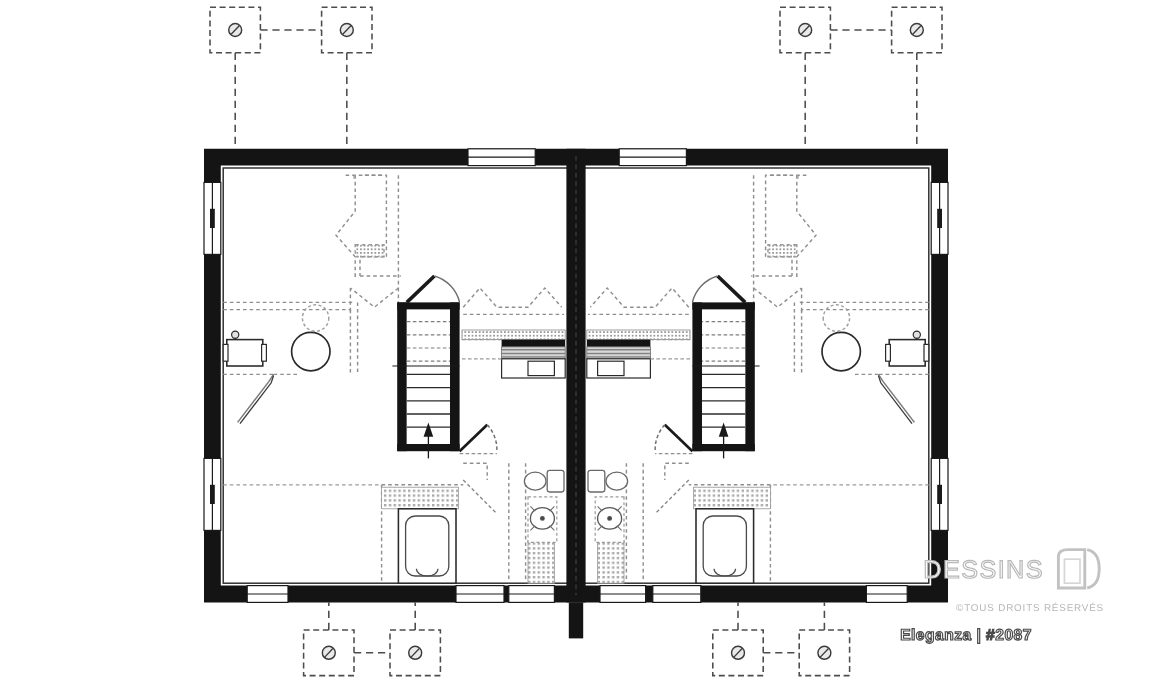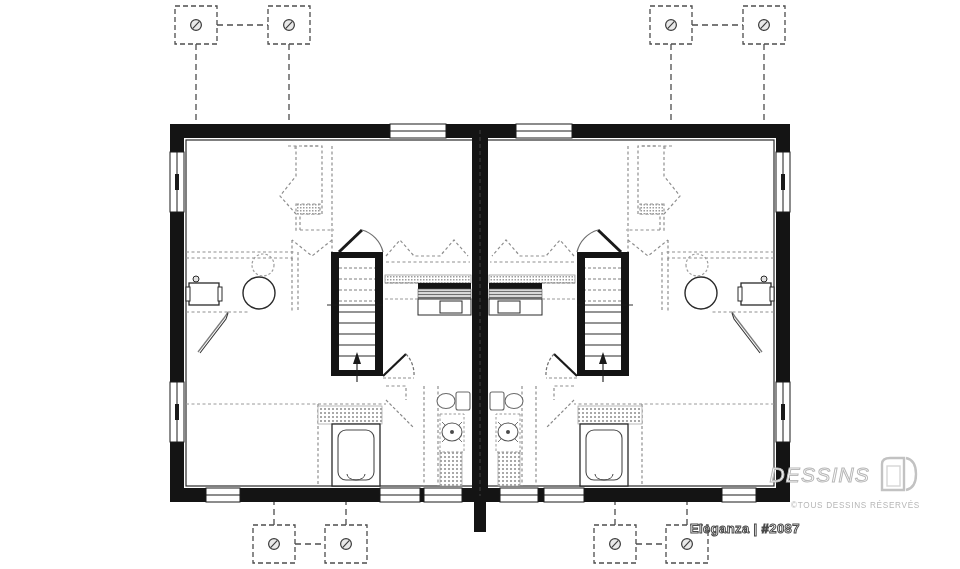--- a/index.html
+++ b/index.html
@@ -20,21 +20,21 @@
     position:absolute;
     right:40px; top:452px;
     width:190px;
     text-align:right;
     user-select:none;
   }
   .brand-row{
     display:flex;align-items:center;justify-content:flex-end;gap:6px;
   }
   .brand-words{
-    display:flex;flex-direction:column;align-items:center;line-height:0.92;font-style:italic;
+    display:flex;flex-direction:column;align-items:center;line-height:0.92;
   }
   .brand-line1{
     font-size:21px;letter-spacing:1.2px;color:#ffffff;
     -webkit-text-stroke:1px #b9b9b9;
     text-shadow:0 0 0 #b9b9b9;
     font-weight:400;
   }
   .brand-line2{
     font-size:21px;letter-spacing:1.0px;color:#ffffff;
     -webkit-text-stroke:1px #b9b9b9;
@@ -43,21 +43,21 @@
   .brand-door{flex:0 0 auto;}
   .brand-rights{
     margin-top:3px;
     font-size:8.2px;letter-spacing:0.7px;color:#b6b6b6;
     text-align:right;
   }
   .plan-title{
     position:absolute;
     right:40px; top:521px;
     width:230px;
-    text-align:left;
+    text-align:center;
     font-size:13px;
     letter-spacing:0.4px;
     color:#ffffff;
     -webkit-text-stroke:1px #4a4a4a;
     font-weight:700;
     white-space:nowrap;
   }
 </style>
 </head>
 <body>
@@ -478,18 +478,18 @@
         <span class="brand-line1">DESSINS</span>
       </div>
       <span class="brand-door">
         <svg width="44" height="42" viewBox="0 0 44 42" xmlns="http://www.w3.org/2000/svg">
           <path d="M6 38 L6 12 Q6 6 14 6 L28 6 L28 38 Z" fill="none" stroke="#c2c2c2" stroke-width="2.4"></path>
           <path d="M30 6 Q40 8 40 22 Q40 36 30 38" fill="none" stroke="#c2c2c2" stroke-width="2.4"></path>
           <rect x="11" y="14" width="13" height="20" fill="none" stroke="#d6d6d6" stroke-width="1.4"></rect>
         </svg>
       </span>
     </div>
-    <div class="brand-rights">©TOUS DESSINS RÉSERVÉS</div>
+    <div class="brand-rights">©TOUS DROITS RÉSERVÉS</div>
   </div>
 
   <div class="plan-title">Eleganza | #2087</div>
 
 </div>
 
 </body></html>

